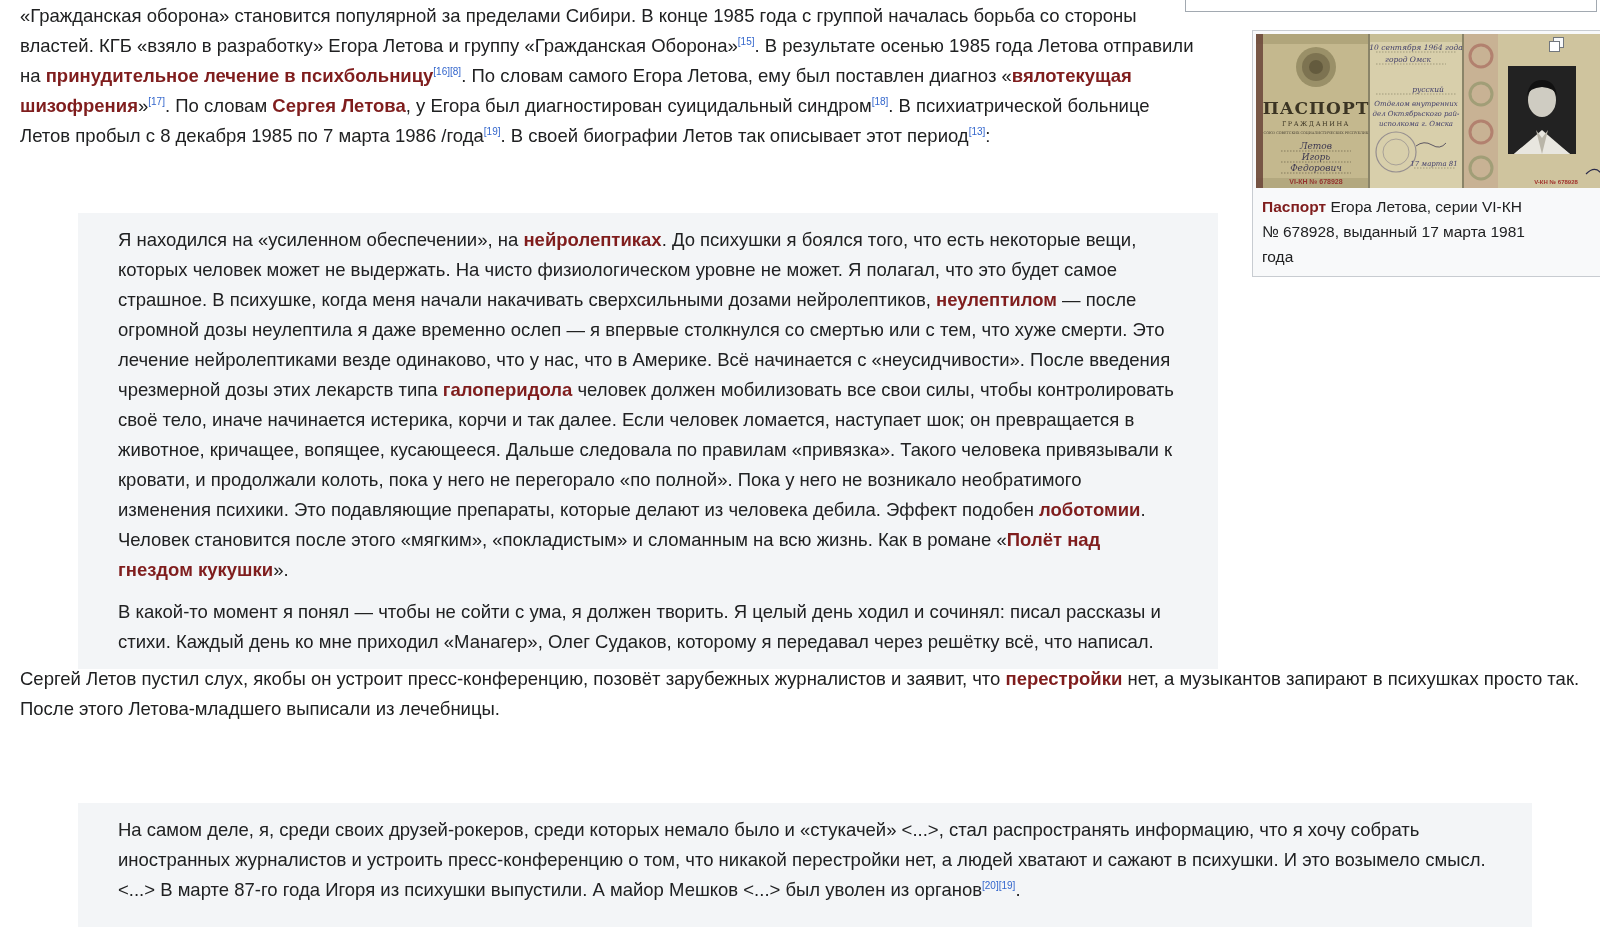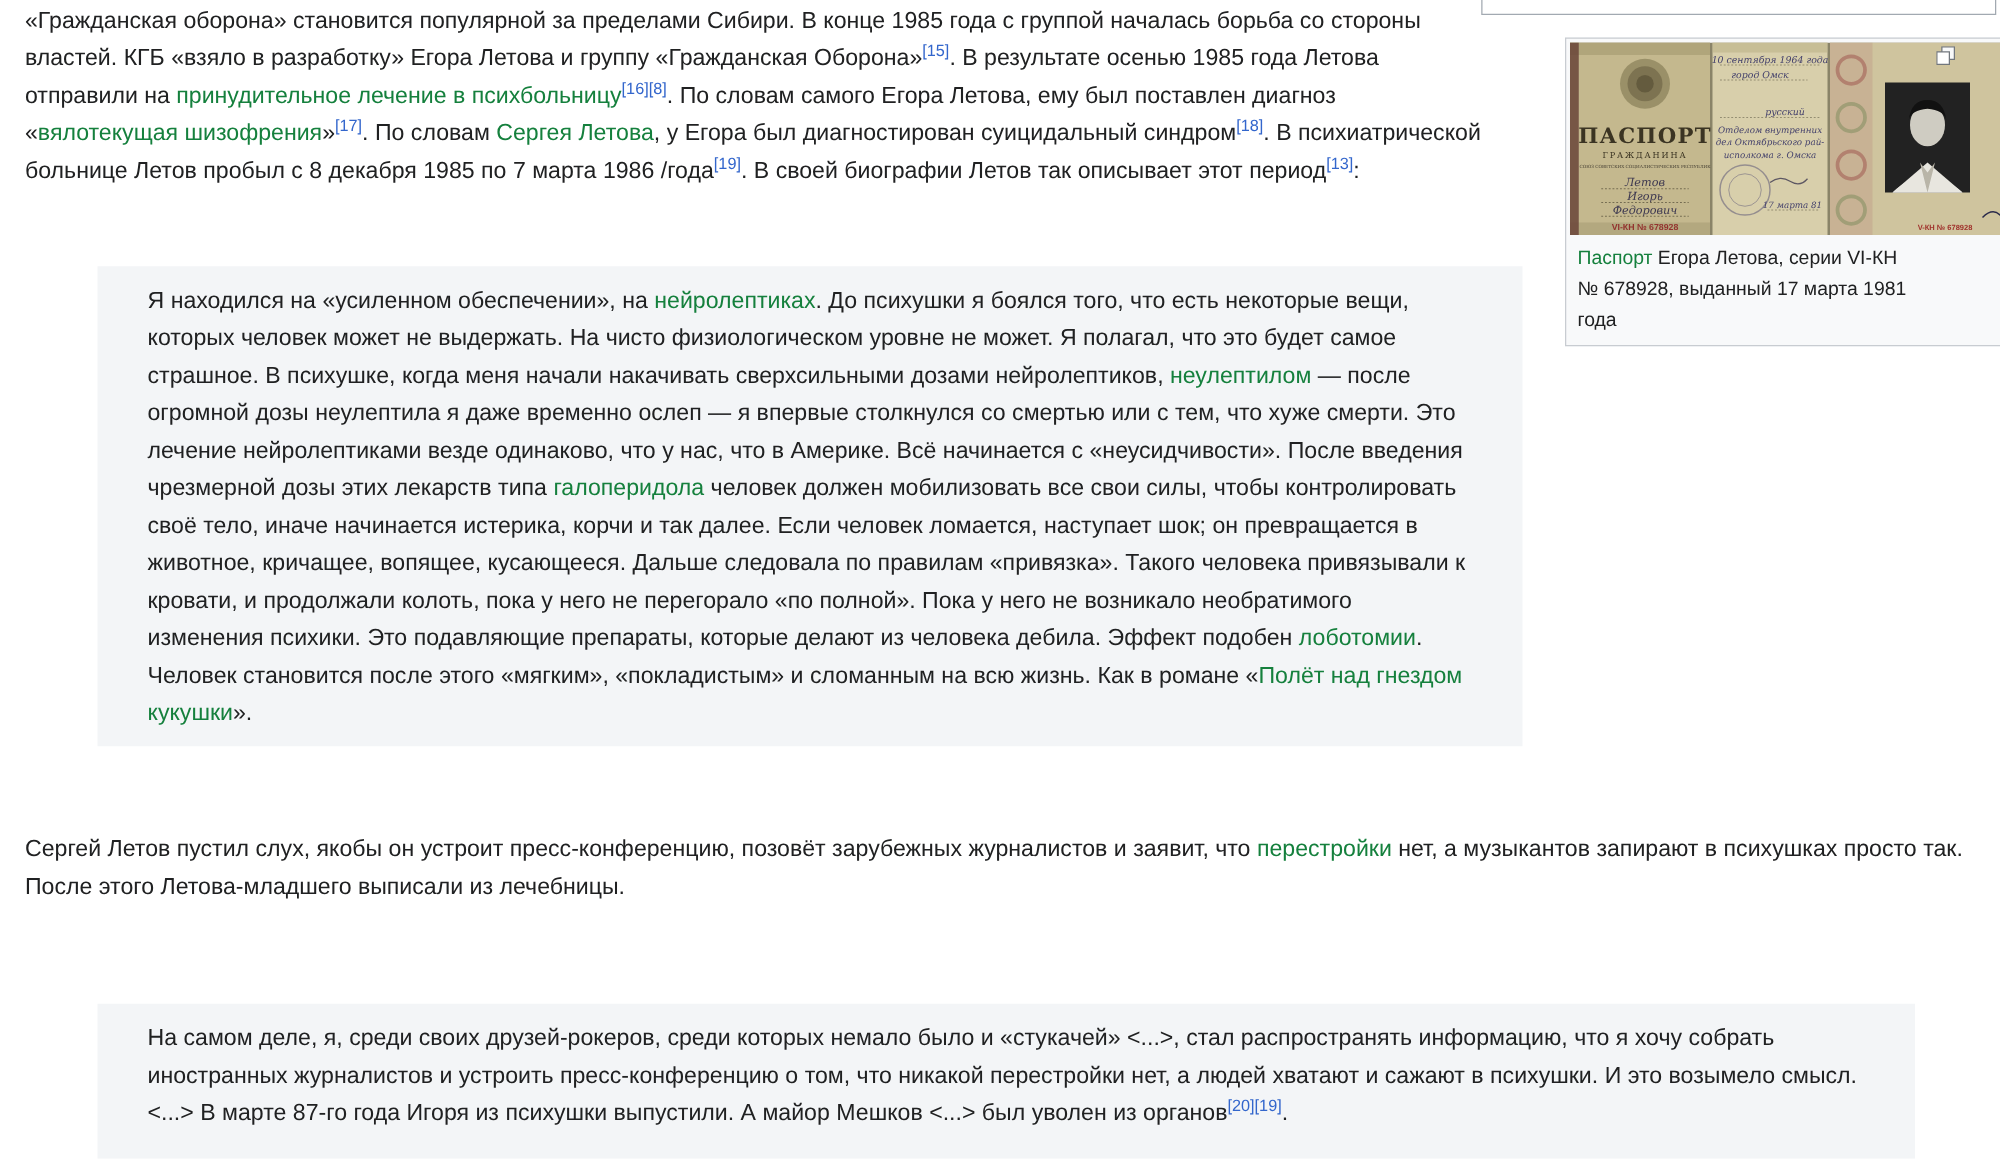--- a/index.html
+++ b/index.html
@@ -2,22 +2,22 @@
 <html lang="ru"><head>
 <meta charset="utf-8">
 <style>
   html,body{margin:0;padding:0;background:#fff;}
   .page{
     position:relative;width:1600px;height:927px;overflow:hidden;
     background:#fff;color:#202122;
     font-family:"Liberation Sans",sans-serif;
   }
   .para{position:absolute;font-size:18.5px;line-height:30px;color:#202122;}
-  a.wlink{color:#15803d;text-decoration:none;cursor:pointer;}
-  sup.ref{font-size:13px;line-height:0;vertical-align:super;}
+  a.wlink{color:#7f1d1d;text-decoration:none;cursor:pointer;font-weight:bold;}
+  sup.ref{font-size:10px;line-height:0;vertical-align:super;}
   sup.ref a{color:#3366cc;text-decoration:none;cursor:pointer;}
   .quote{
     position:absolute;background:#f3f5f7;
     font-size:18.5px;line-height:30px;color:#202122;
   }
   .quote p{margin:0;}
   .quote p + p{margin-top:12px;}
   #p1{left:20px;top:1px;width:1175px;}
   #q1{left:78px;top:213px;width:1060px;padding:12px 40px;}
   #p2{left:20px;top:664px;width:1560px;}
@@ -46,20 +46,21 @@
 <body>
 
 <div class="page">
 
   <div id="sliverbox"></div>
 
   <div id="p1" class="para">«Гражданская оборона» становится популярной за пределами Сибири. В конце 1985 года с группой началась борьба со стороны властей. КГБ «взяло в разработку» Егора Летова и группу «Гражданская Оборона»<sup class="ref"><a href="#">[15]</a></sup>. В результате осенью 1985 года Летова отправили на <a class="wlink" href="#">принудительное лечение в психбольницу</a><sup class="ref"><a href="#">[16]</a></sup><sup class="ref"><a href="#">[8]</a></sup>. По словам самого Егора Летова, ему был поставлен диагноз «<a class="wlink" href="#">вялотекущая шизофрения</a>»<sup class="ref"><a href="#">[17]</a></sup>. По словам <a class="wlink" href="#">Сергея Летова</a>, у Егора был диагностирован суицидальный синдром<sup class="ref"><a href="#">[18]</a></sup>. В психиатрической больнице Летов пробыл с 8 декабря 1985 по 7 марта 1986 /года<sup class="ref"><a href="#">[19]</a></sup>. В своей биографии Летов так описывает этот период<sup class="ref"><a href="#">[13]</a></sup>:</div>
 
   <div id="q1" class="quote">
     <p>Я находился на «усиленном обеспечении», на <a class="wlink" href="#">нейролептиках</a>. До психушки я боялся того, что есть некоторые вещи, которых человек может не выдержать. На чисто физиологическом уровне не может. Я полагал, что это будет самое страшное. В психушке, когда меня начали накачивать сверхсильными дозами нейролептиков, <a class="wlink" href="#">неулептилом</a> — после огромной дозы неулептила я даже временно ослеп — я впервые столкнулся со смертью или с тем, что хуже смерти. Это лечение нейролептиками везде одинаково, что у нас, что в Америке. Всё начинается с «неусидчивости». После введения чрезмерной дозы этих лекарств типа <a class="wlink" href="#">галоперидола</a> человек должен мобилизовать все свои силы, чтобы контролировать своё тело, иначе начинается истерика, корчи и так далее. Если человек ломается, наступает шок; он превращается в животное, кричащее, вопящее, кусающееся. Дальше следовала по правилам «привязка». Такого человека привязывали к кровати, и продолжали колоть, пока у него не перегорало «по полной». Пока у него не возникало необратимого изменения психики. Это подавляющие препараты, которые делают из человека дебила. Эффект подобен <a class="wlink" href="#">лоботомии</a>. Человек становится после этого «мягким», «покладистым» и сломанным на всю жизнь. Как в романе «<a class="wlink" href="#">Полёт над гнездом кукушки</a>».</p>
+    <p>В какой-то момент я понял — чтобы не сойти с ума, я должен творить. Я целый день ходил и сочинял: писал рассказы и стихи. Каждый день ко мне приходил «Манагер», Олег Судаков, которому я передавал через решётку всё, что написал.</p>
   </div>
 
   <div id="p2" class="para">Сергей Летов пустил слух, якобы он устроит пресс-конференцию, позовёт зарубежных журналистов и заявит, что <a class="wlink" href="#">перестройки</a> нет, а музыкантов запирают в психушках просто так. После этого Летова-младшего выписали из лечебницы.</div>
 
   <div id="q2" class="quote">
     <p>На самом деле, я, среди своих друзей-рокеров, среди которых немало было и «стукачей» &lt;...&gt;, стал распространять информацию, что я хочу собрать иностранных журналистов и устроить пресс-конференцию о том, что никакой перестройки нет, а людей хватают и сажают в психушки. И это возымело смысл. &lt;...&gt; В марте 87-го года Игоря из психушки выпустили. А майор Мешков &lt;...&gt; был уволен из органов<sup class="ref"><a href="#">[20]</a></sup><sup class="ref"><a href="#">[19]</a></sup>.</p>
   </div>
 
   <div id="thumb">
     <div class="thumb-img">

